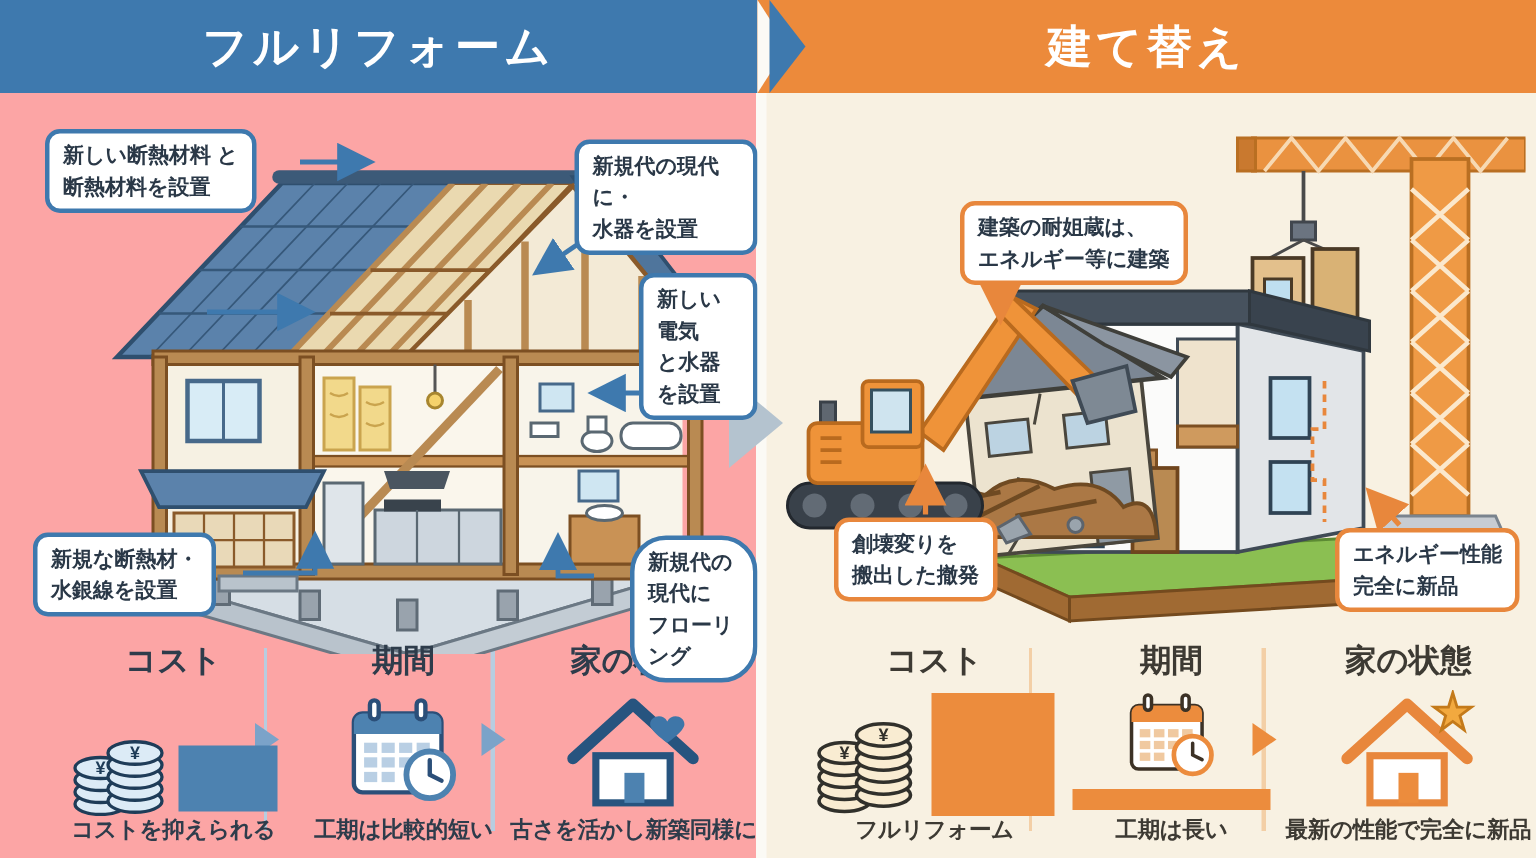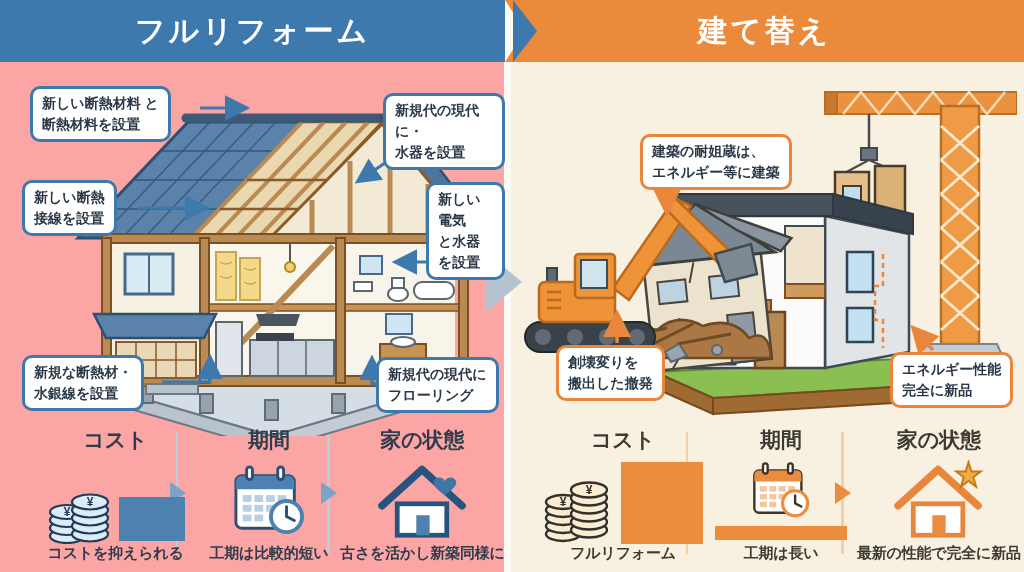--- a/index.html
+++ b/index.html
@@ -169,27 +169,25 @@
         <path d="M433,178 V200 H398" marker-end="url(#ab)"></path>
         <path d="M162,320 H210 V298" marker-end="url(#ab)"></path>
         <path d="M396,322 H372 V299" marker-end="url(#ab)"></path>
       </g>
     </svg>
 
     <div class="callout blue" style="left:30px;top:24px;">新しい断熱材料 と
 断熱材料を設置</div>
     <div class="callout blue" style="left:383px;top:31px;">新規代の現代に・
 水器を設置</div>
-    <div class="callout blue" style="left:22px;top:118px;">新しい断熱
-接線を設置</div>
     <div class="callout blue" style="left:402px;top:120px;margin-left:24px;">新しい電気
 と水器を設置</div>
     <div class="callout blue" style="left:22px;top:293px;">新規な断熱材・
 水銀線を設置</div>
-    <div class="callout blue" style="left:376px;top:295px;">新規代の現代に
+    <div class="callout blue" style="left:420px;top:295px;border-radius:24px;">新規代の現代に
 フローリング</div>
 
     <div class="mdiv d1"></div>
     <div class="mdiv d2"></div>
     <div class="marrow a1"></div>
     <div class="marrow a2"></div>
     <div class="metrics">
       <div class="metric">
         <div class="metric-title">コスト</div>
         <div class="metric-icon cost-wrap">

